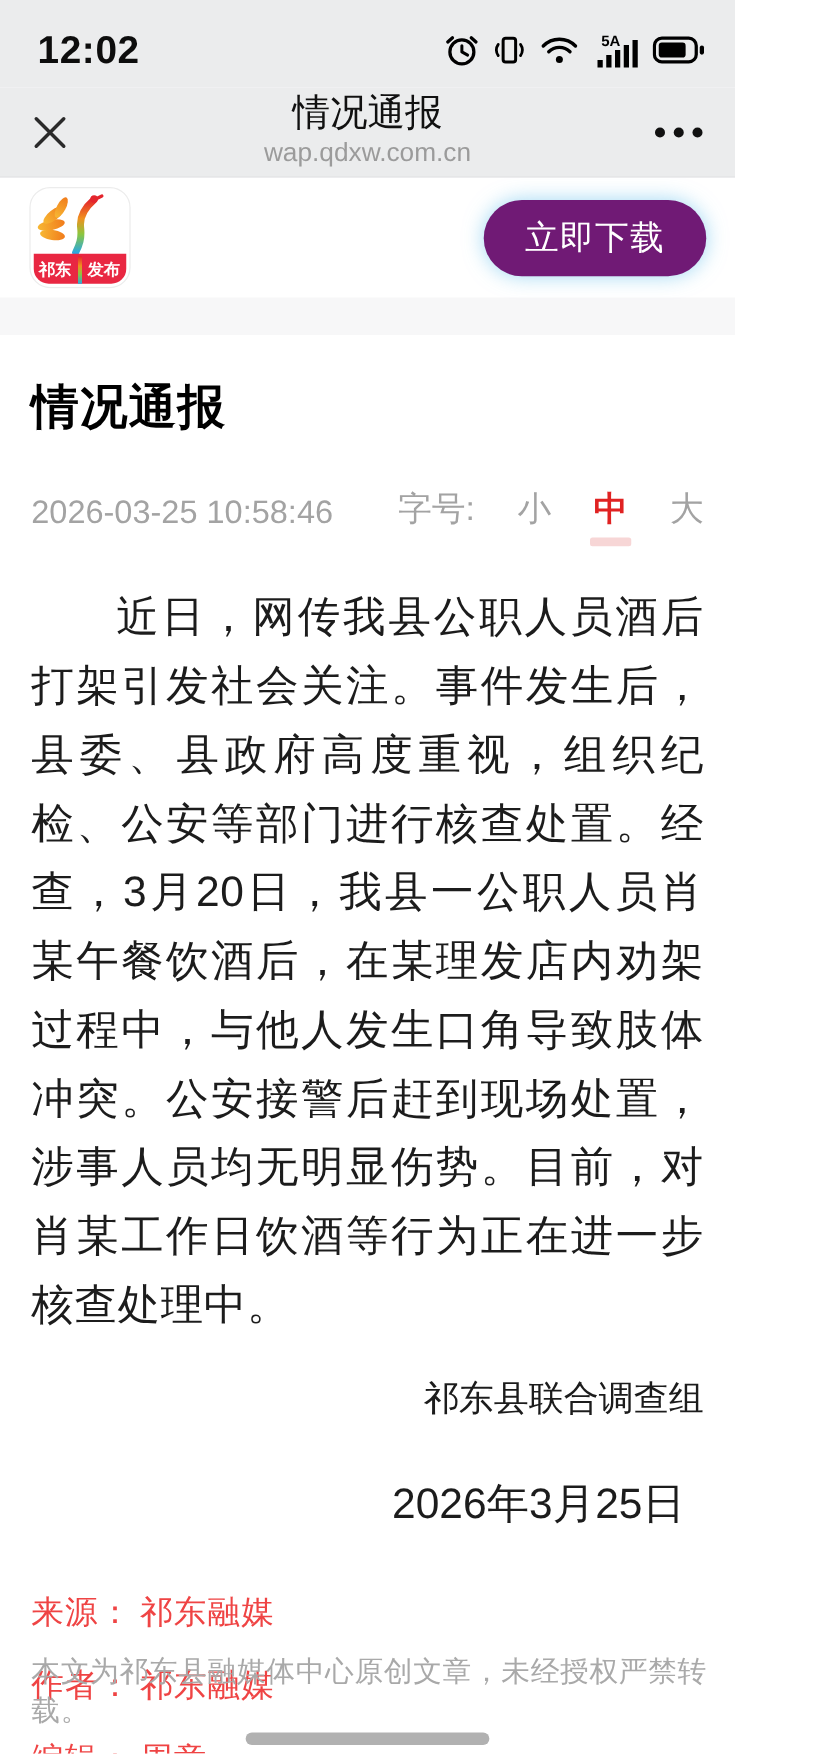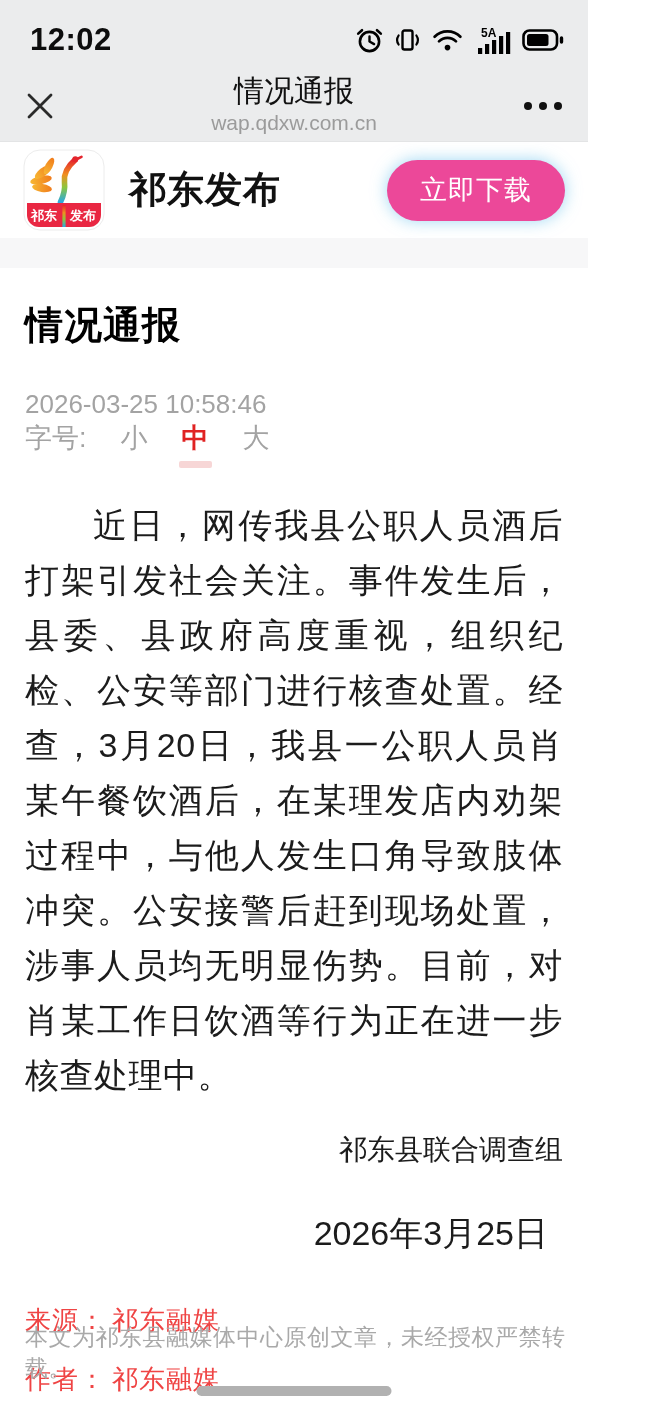--- a/index.html
+++ b/index.html
@@ -28,28 +28,28 @@
   .page-title { font-size:30px; color:#111; font-weight:500; line-height:40px; }
   .page-url { font-size:21px; color:#9b9b9b; line-height:24px; }
   .more-menu { margin-left:auto; display:flex; gap:7px; z-index:2; cursor:pointer; padding:10px 2px; }
   .more-menu i { width:8px; height:8px; border-radius:50%; background:#111; display:block; }
   
   .app-banner { height:96px; background:#fff; display:flex; align-items:center; padding:0 23px; }
   .app-logo { width:82px; height:82px; flex:0 0 auto; }
   .app-name { font-size:37px; font-weight:700; color:#111; margin-left:24px; letter-spacing:1px; }
   .download-btn {
     margin-left:auto; height:61px; padding:0 33px; border:none; border-radius:31px;
-    background:#ec4899; color:#fff; font-size:27px; letter-spacing:1px;
+    background:#701a75; color:#fff; font-size:27px; letter-spacing:1px;
     font-family:inherit; box-shadow:0 0 16px rgba(96,190,235,.6); cursor:pointer;
   }
   .section-gap { height:30px; background:#f7f7f8; }
   
   .content { padding:0 25px; }
   .article-title { font-size:38px; font-weight:700; color:#000; margin-top:32px; letter-spacing:1px; }
-  .meta-row { display:flex; justify-content:space-between; align-items:flex-start; margin-top:38px;flex-direction:column; }
+  .meta-row { display:flex; justify-content:space-between; align-items:flex-end; margin-top:38px; }
   .pub-date { font-size:26px; color:#a3a3a3; }
   .fontsize-ctl { display:flex; align-items:center; color:#a3a3a3; font-size:27px; }
   .fs-label { }
   .fs-opt { margin-left:34px; cursor:pointer; position:relative; }
   .fs-opt.selected { color:#e02222; font-weight:700; }
   .fs-opt.selected::after {
     content:""; position:absolute; left:-3px; right:-3px; bottom:-12px;
     height:7px; background:#f7d6d6; border-radius:2px;
   }
   .body-text {
@@ -158,21 +158,20 @@
         </g>
         <path d="M52 11 C45 17 40.5 24 41.5 33 C42.5 42 40.5 47 37.5 53" fill="none" stroke="url(#birdg)" stroke-width="5.6" stroke-linecap="round"></path>
         <path d="M52 11 l6.5 -3.2" stroke="#e4252d" stroke-width="2.6" stroke-linecap="round"></path>
         <circle cx="52.3" cy="10.2" r="3" fill="#e4252d"></circle>
         <path d="M4 54 H78 V66 A12 12 0 0 1 66 78 H16 A12 12 0 0 1 4 66 Z" fill="#e92742"></path>
         <rect x="39.4" y="56" width="3.2" height="22" fill="url(#birdg)"></rect>
         <text x="21" y="71" text-anchor="middle" font-size="13" font-weight="700" fill="#ffffff">祁东</text>
         <text x="60" y="71" text-anchor="middle" font-size="13" font-weight="700" fill="#ffffff">发布</text>
       </svg>
     </div>
-    <div class="app-name">祁东发布</div>
     <button class="download-btn">立即下载</button>
   </div>
 
   <div class="section-gap"></div>
 
   <div class="content">
     <h1 class="article-title">情况通报</h1>
 
     <div class="meta-row">
       <span class="pub-date">2026-03-25 10:58:46</span>

